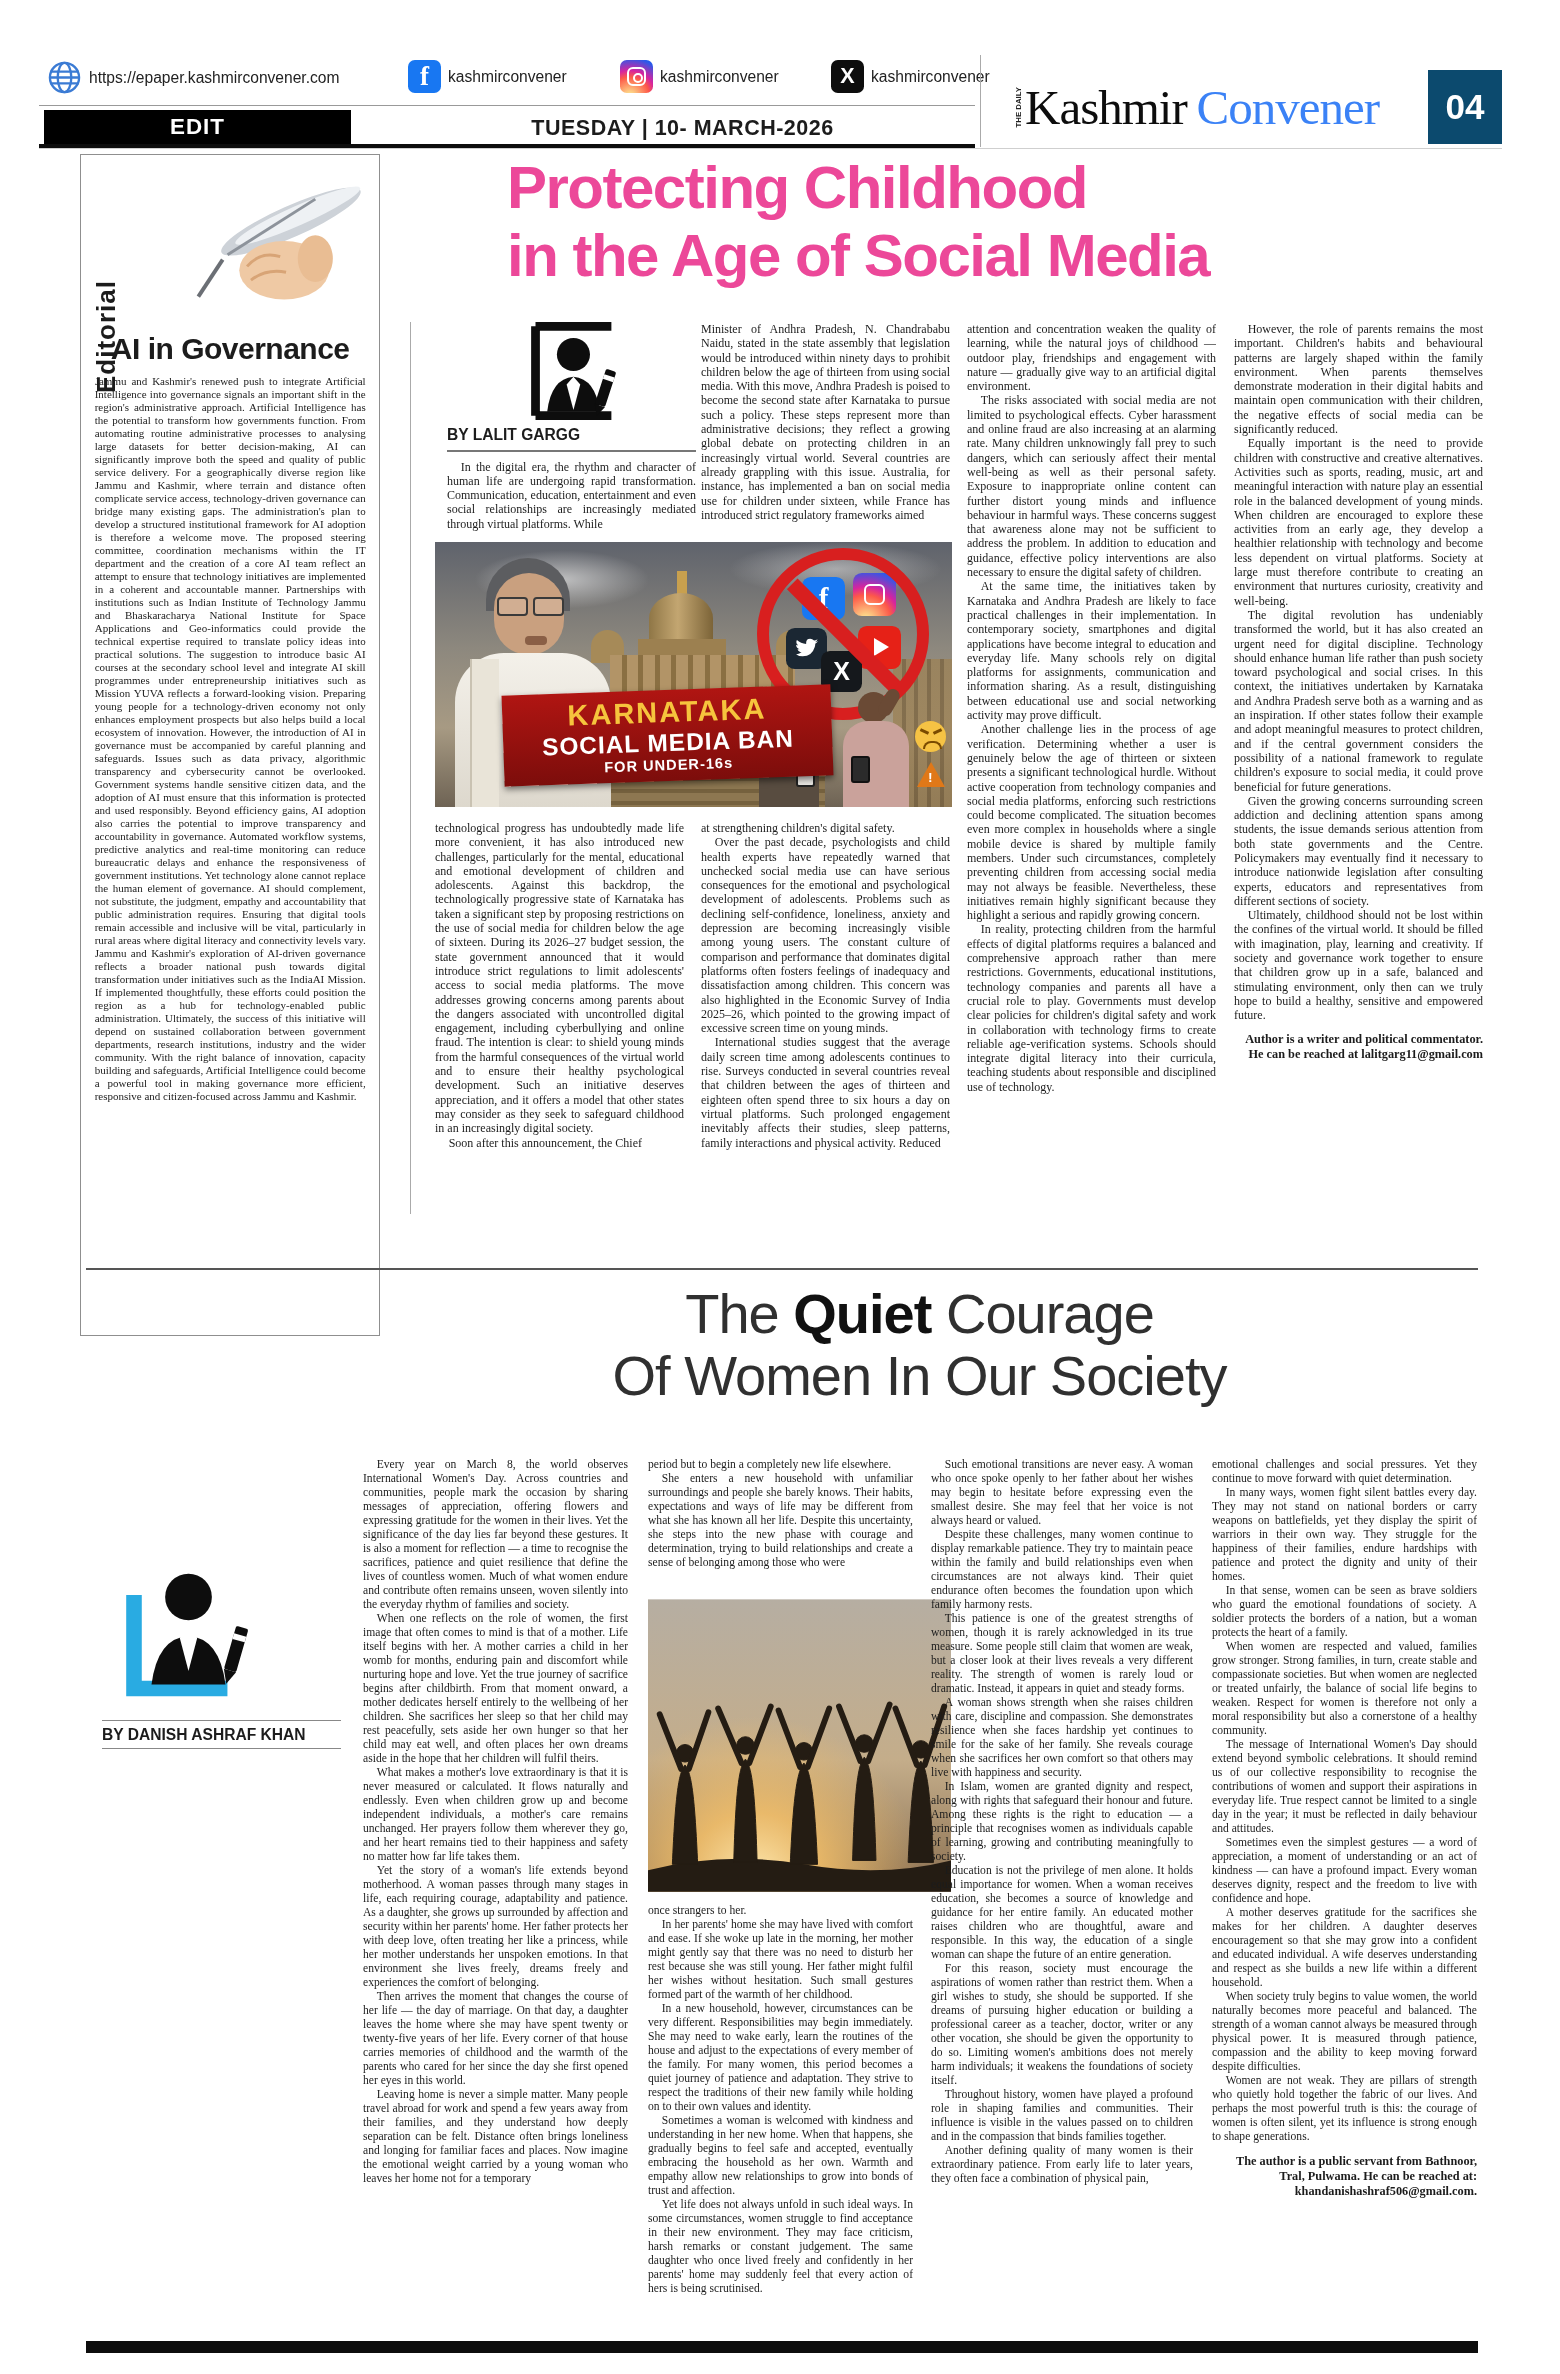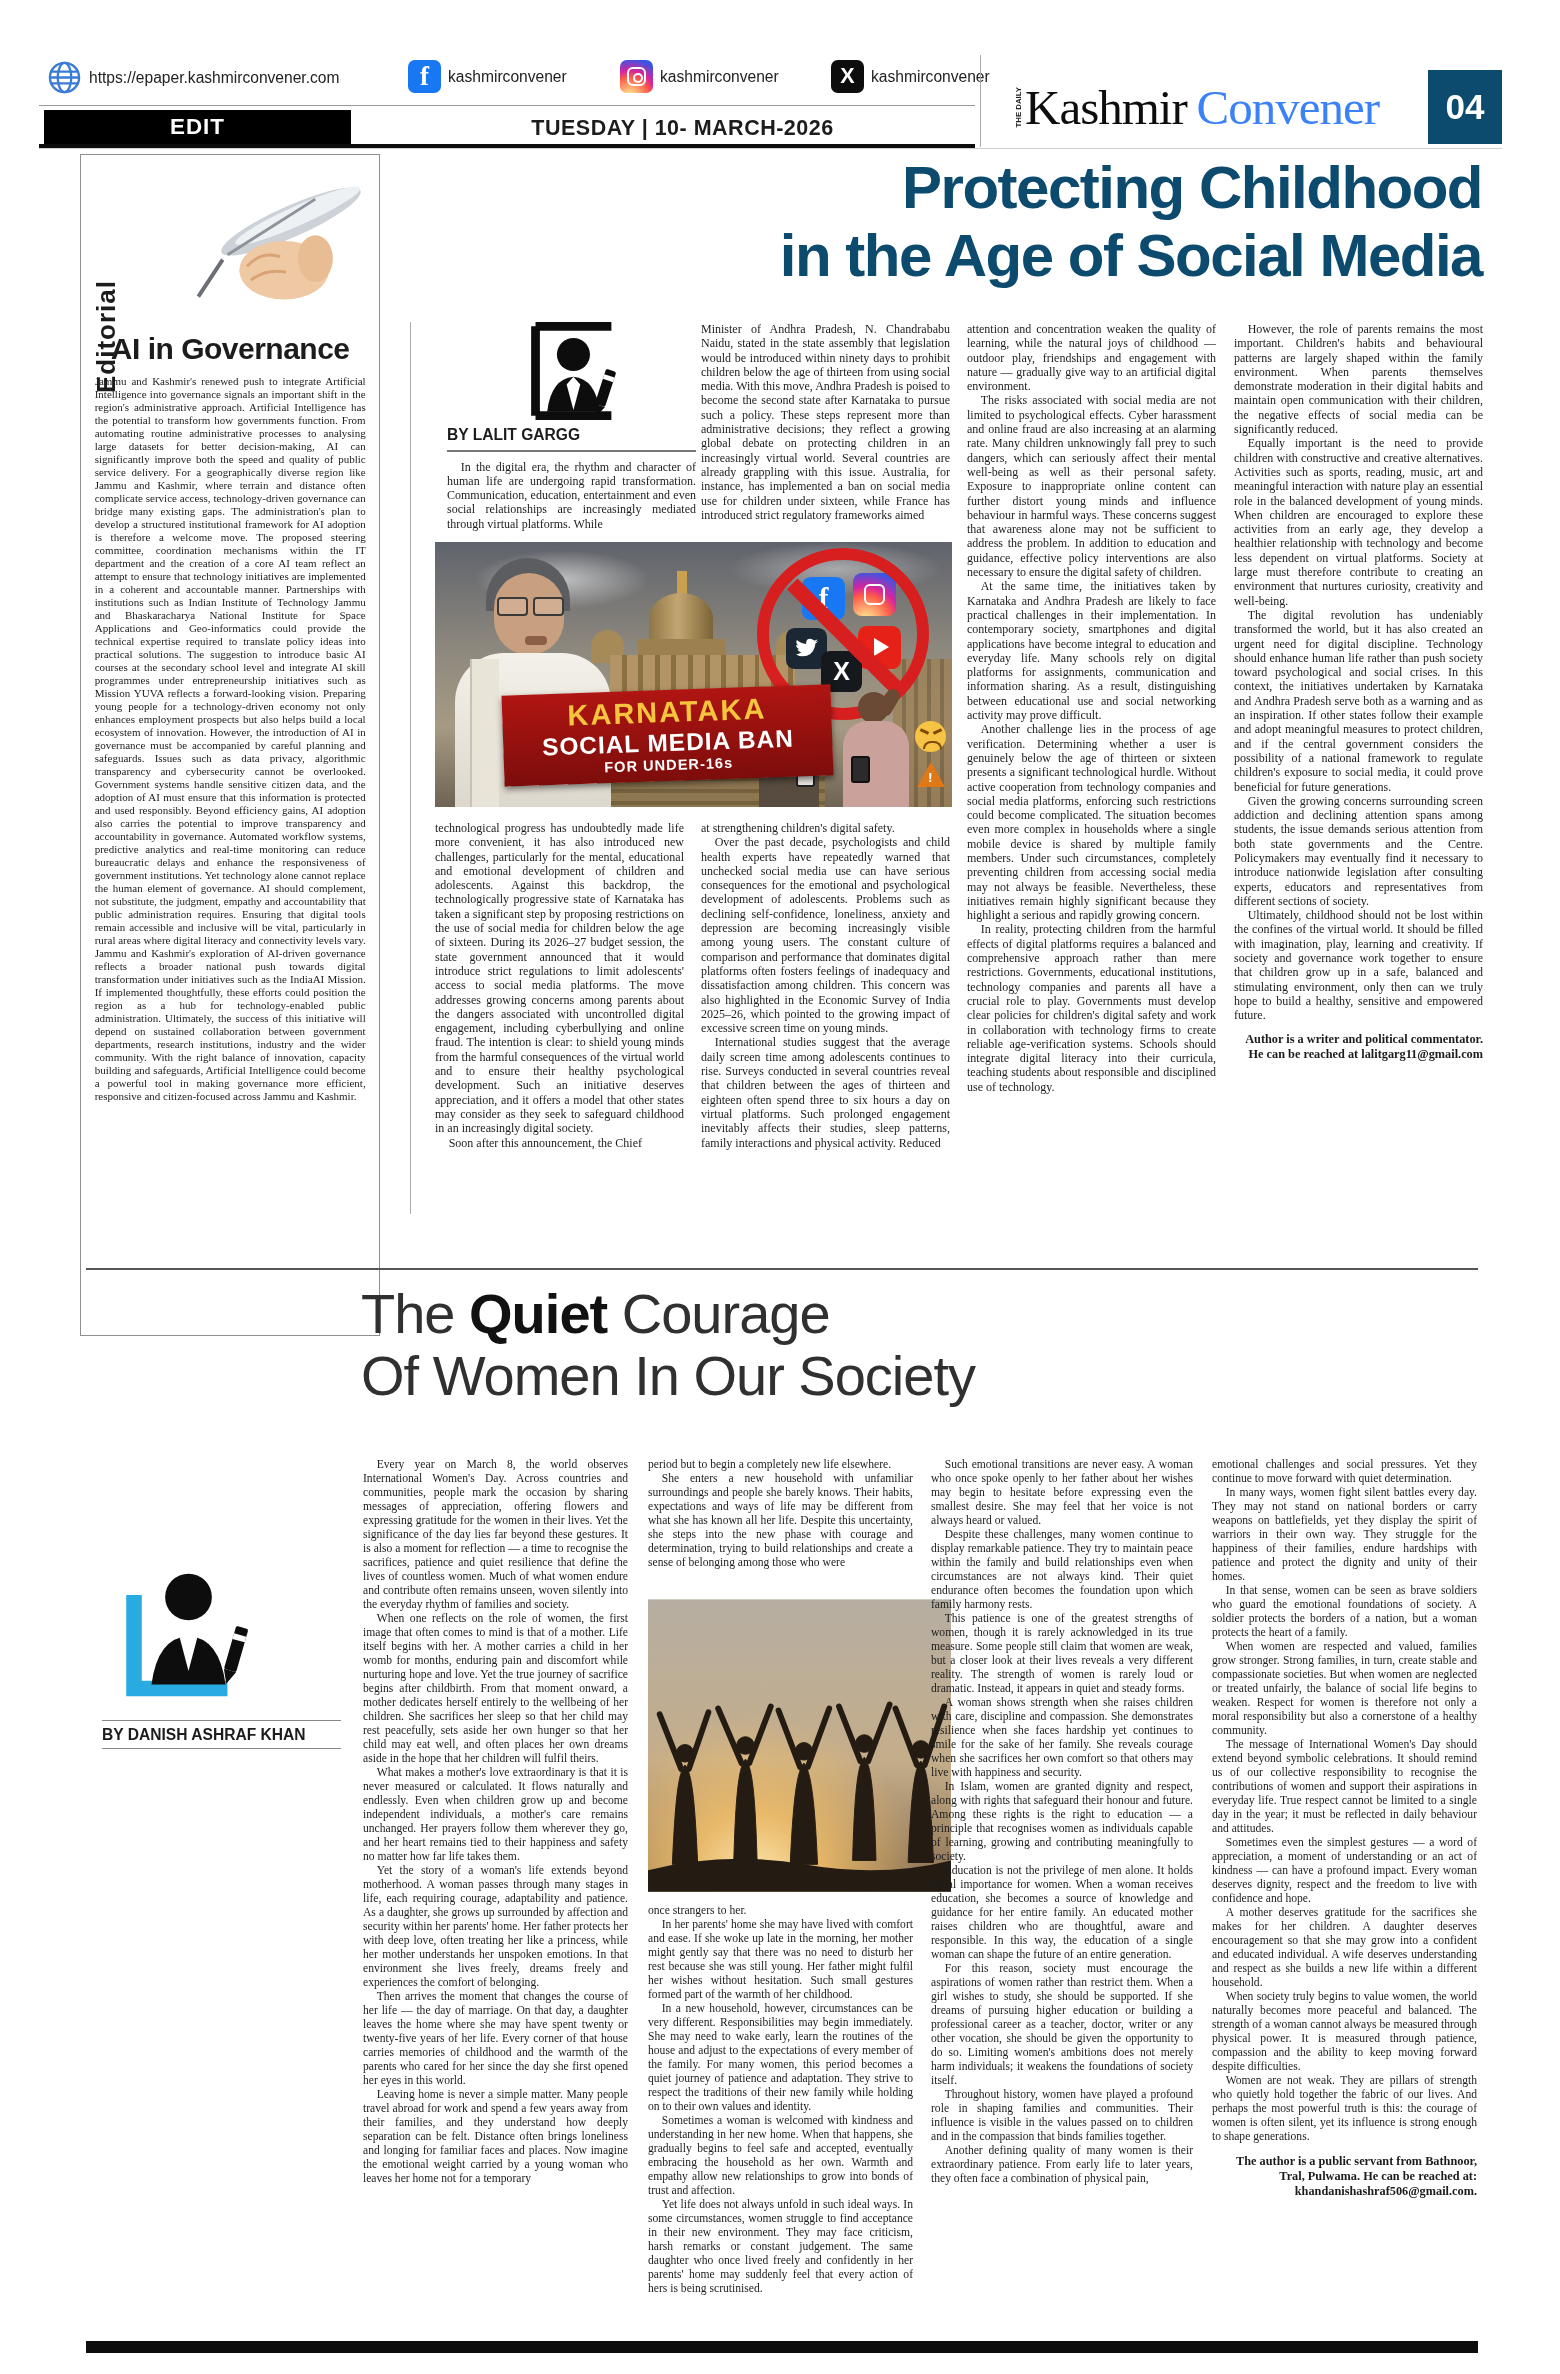--- a/index.html
+++ b/index.html
@@ -17,29 +17,29 @@
   .pagenum{background:#0c4a6e;color:#fff;font-family:"Liberation Sans",sans-serif;
            font-weight:bold;font-size:35px;display:flex;align-items:center;justify-content:center;}
   
   .edbox{border:1px solid #8f8f8f;}
   .edlabel{font-family:"Liberation Sans",sans-serif;font-weight:bold;font-size:26px;
            writing-mode:vertical-rl;transform:rotate(180deg);letter-spacing:1px;}
   .edtitle{font-family:"Liberation Sans",sans-serif;font-weight:800;font-size:30px;letter-spacing:-0.5px;text-align:center;}
   .edbody{font-size:11px;line-height:13px;text-align:justify;}
   
   .headline1{font-family:"Liberation Sans",sans-serif;font-weight:800;font-size:60px;
-             line-height:68px;letter-spacing:-1.5px;text-align:right;color:#0c4a6e;}
+             line-height:68px;letter-spacing:-1.5px;text-align:left;color:#ec4899;}
   .byline{font-family:"Liberation Sans",sans-serif;font-weight:bold;font-size:15.6px;letter-spacing:0;}
   .col{font-size:12px;line-height:14.3px;text-align:justify;overflow:hidden;}
   .wcol{font-size:11.6px;line-height:14px;text-align:justify;overflow:hidden;}
   .para{margin:0;}
   .para.ind{text-indent:13.7px;}
   .note{font-weight:bold;text-align:right;font-size:12.3px;line-height:15px;margin-top:9.8px;}
   .headline2{font-family:"Liberation Sans",sans-serif;font-weight:400;font-size:56px;
-             line-height:62px;letter-spacing:-1px;text-align:left;color:#303030;}
+             line-height:62px;letter-spacing:-1px;text-align:center;color:#303030;}
   .headline2 b{font-weight:800;color:#111;}
   .rule{background:#555;}
   .vrule{background:#aaa;width:1px;}
   .bybar{border-top:0;border-bottom:2px solid #777;padding-bottom:5.9px;margin-bottom:7.8px;}
   
   .kimg{overflow:hidden;background:linear-gradient(180deg,#5f636c 0%,#8d887e 40%,#a79a83 70%,#6e6354 100%);}
   .ribbon{background:linear-gradient(180deg,#b01512,#7c0d0b);transform:rotate(-2deg);
           box-shadow:0 2.9px 5.9px rgba(0,0,0,.5);text-align:center;padding:5.9px 13.7px 7.8px;}
   .ribbon .l1{font-family:"Liberation Sans",sans-serif;font-weight:800;font-size:29px;color:#f6c43d;letter-spacing:2px;}
   .ribbon .l2{font-family:"Liberation Sans",sans-serif;font-weight:800;font-size:24.4px;color:#fff;letter-spacing:1px;}

